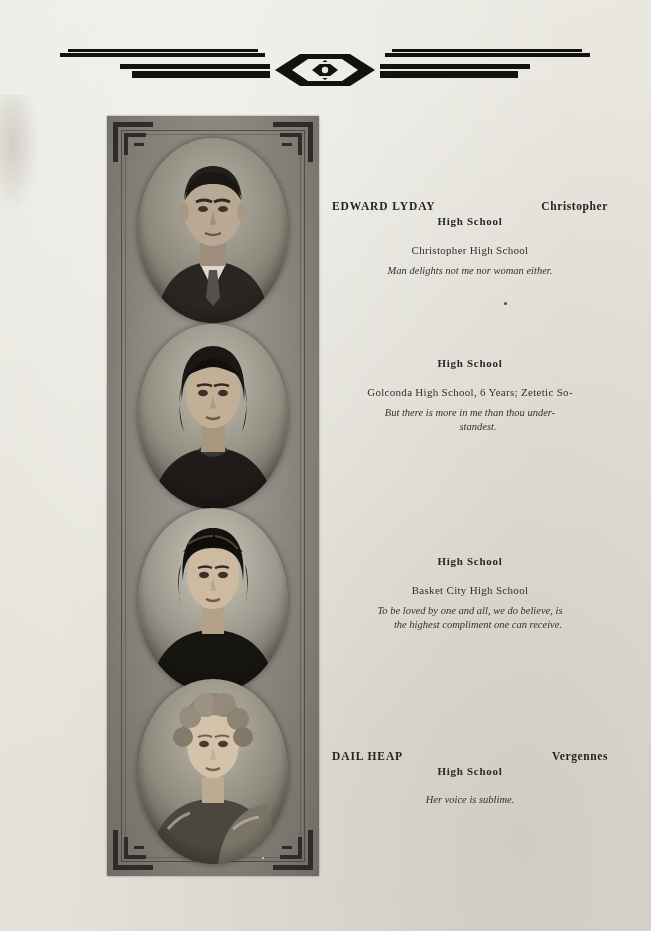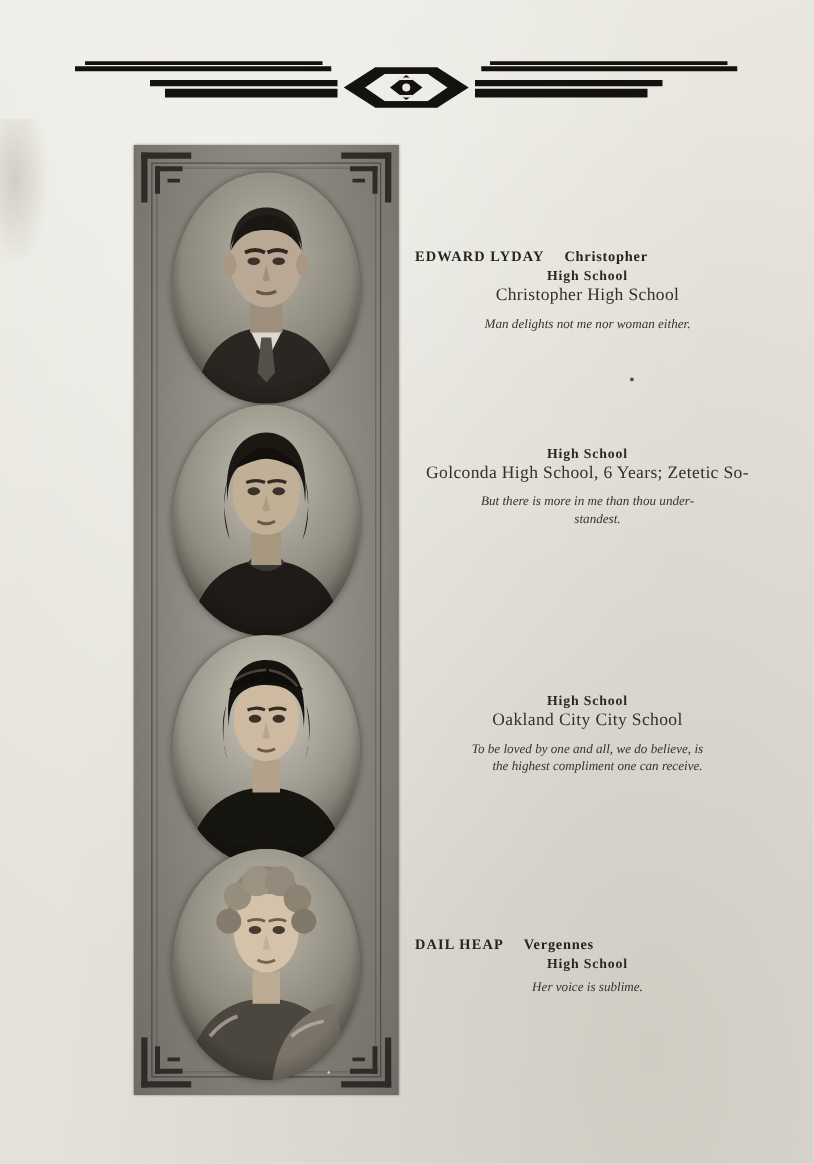--- a/index.html
+++ b/index.html
@@ -125,21 +125,21 @@
     width: 280px;
     text-align: center;
   }
   .e1 { top: 84px; }
   .e2 { top: 238px; }
   .e3 { top: 436px; }
   .e4 { top: 634px; }
 
   .name-row {
     display: flex;
-    justify-content: flex-start;
+    justify-content: space-between;
     align-items: baseline;
     font-size: 11.5px;
     letter-spacing: 0.9px;
     font-weight: bold;
     color: #262420;
     padding: 0 2px 0 2px;
     gap: 16px;
   }
   .name {
     text-transform: uppercase;
@@ -150,24 +150,24 @@
     letter-spacing: 0.6px;
   }
   .hs-line {
     font-size: 11px;
     letter-spacing: 0.7px;
     margin-top: 3px;
     font-weight: bold;
     color: #2a2824;
   }
   .detail {
-    font-size: 14px;
+    font-size: 11px;
     letter-spacing: 0.3px;
     line-height: 1.28;
-    margin-top: 1px;
+    margin-top: 16px;
     color: #33302b;
   }
   .detail .indent { display: block; }
   .quote {
     font-style: italic;
     font-size: 10.5px;
     line-height: 1.3;
     margin-top: 7px;
     color: #35322d;
   }
@@ -459,21 +459,21 @@
     </div>
     <div class="quote">
       <span>But there is more in me than thou under-</span>
       <span class="l2">standest.</span>
     </div>
   </div>
 
   <div class="entry e3">
     <div class="hs-line">High School</div>
     <div class="detail">
-      <span>Oakland City City School</span>
+      <span>Basket City High School</span>
       <span class="indent"></span>
     </div>
     <div class="quote">
       <span>To be loved by one and all, we do believe, is</span>
       <span class="l2">the highest compliment one can receive.</span>
     </div>
   </div>
 
   <div class="entry e4">
     <div class="name-row">

